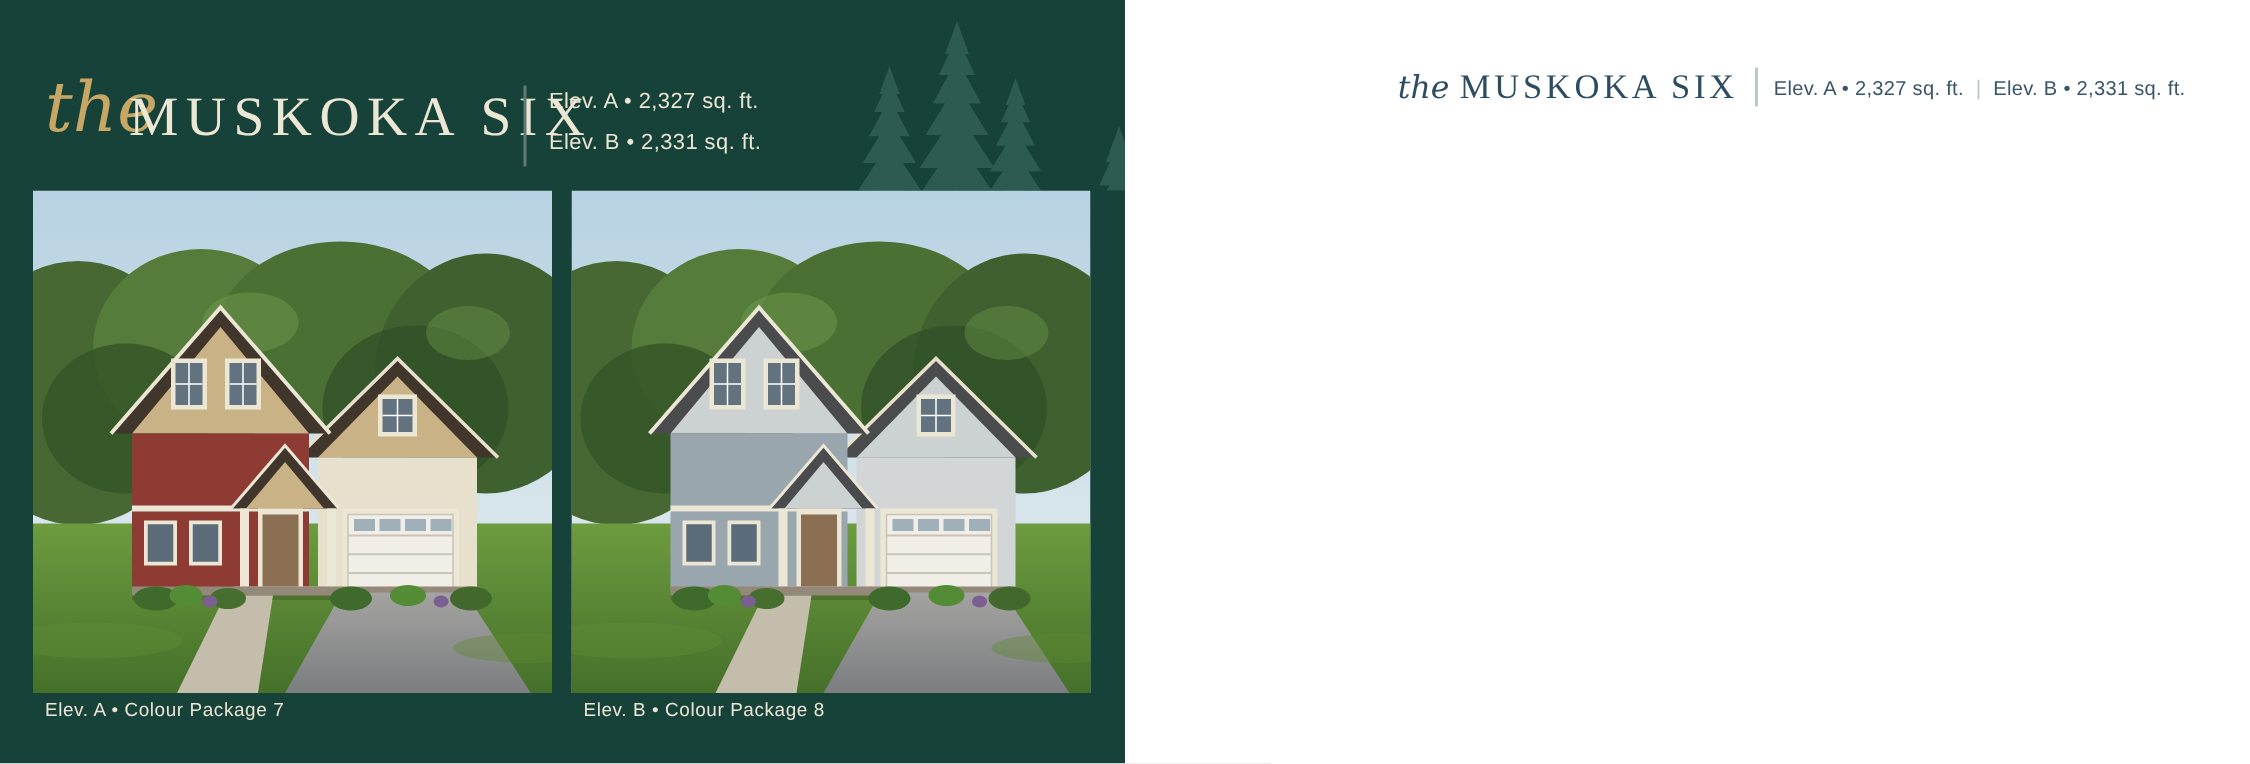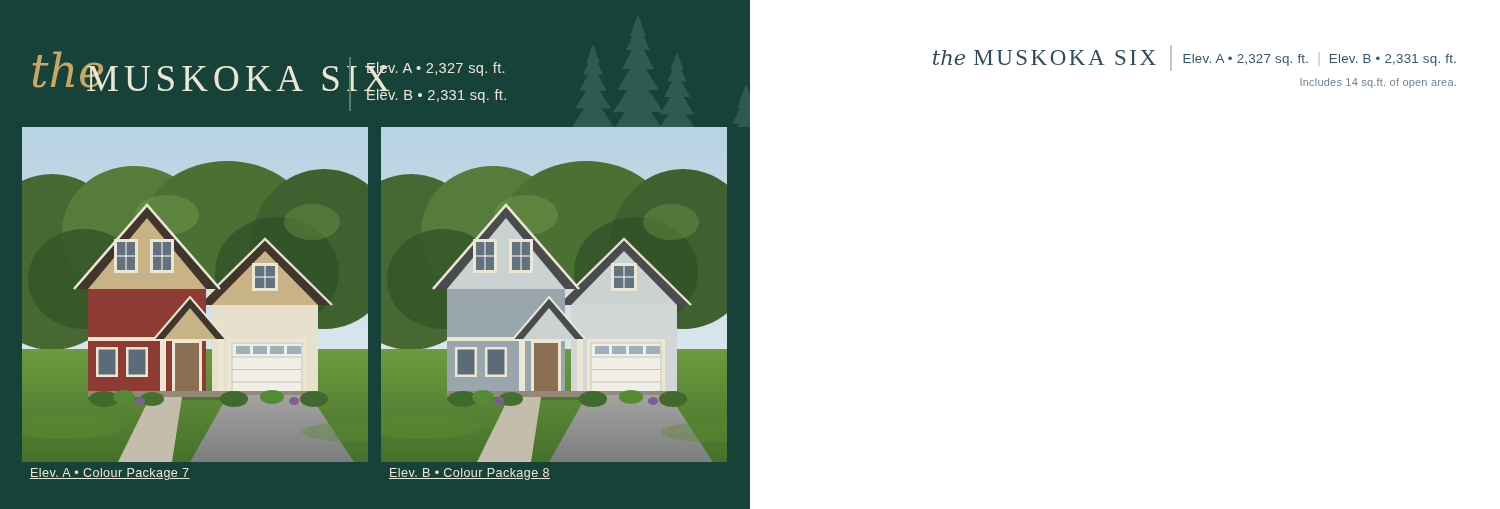--- a/index.html
+++ b/index.html
@@ -10,21 +10,21 @@
   .trees-svg{position:absolute;left:555px;top:0;width:195px;height:127px;color:var(--tree-green,#2d5a51);}
   .lp-script{position:absolute;left:30px;top:48px;font-family:"DejaVu Serif",serif;font-style:italic;
              font-size:46px;color:var(--gold,#c7a763);line-height:1;}
   .lp-title{position:absolute;left:86px;top:60px;font-family:"Liberation Serif",serif;font-weight:400;
             font-size:37px;letter-spacing:5px;color:var(--cream,#ece6d4);line-height:1;}
   .lp-divider{position:absolute;left:349px;top:57px;width:2px;height:54px;background:var(--divider-green,#5f7a6f);}
   .lp-elevs{position:absolute;left:366px;top:55px;color:var(--cream,#ece6d4);font-size:14.6px;
             letter-spacing:.3px;line-height:1.85;}
   .render{position:absolute;top:127px;width:346px;height:335px;display:block;}
   .render-a{left:22px;} .render-b{left:381px;}
-  .caption{position:absolute;top:466px;color:var(--cream,#ece6d4);font-size:12.6px;letter-spacing:.4px;text-decoration:underline;}
+  .caption{position:absolute;top:466px;color:var(--cream,#ece6d4);font-size:12.6px;letter-spacing:.4px;}
   .caption-a{left:30px;} .caption-b{left:389px;}
   .house-a{--hs-siding:var(--elev-a-siding);--hs-gable:var(--elev-a-gable);--hs-roof:var(--elev-a-roof);--hs-accent:var(--elev-a-accent);}
   .house-b{--hs-siding:var(--elev-b-siding);--hs-gable:var(--elev-b-gable);--hs-roof:var(--elev-b-roof);--hs-accent:var(--elev-b-accent);}
   
   .right-panel{position:absolute;left:750px;top:0;width:750px;height:509px;background:#fff;}
   .rp-header{position:absolute;right:43px;top:45px;text-align:right;}
   .rp-line1{display:flex;align-items:center;justify-content:flex-end;color:var(--slate,#2e4c61);}
   .rp-script{font-family:"DejaVu Serif",serif;font-style:italic;font-size:21px;margin-right:7px;}
   .rp-title{font-family:"Liberation Serif",serif;font-size:23px;letter-spacing:2.5px;}
   .rp-vdiv{width:2px;height:26px;background:var(--divider-gray,#bcc6cc);margin:0 11px;}
@@ -181,17 +181,16 @@
   <div class="right-panel">
     <div class="rp-header">
       <div class="rp-line1">
         <span class="rp-script">the</span>
         <span class="rp-title">MUSKOKA SIX</span>
         <span class="rp-vdiv"></span>
         <span class="rp-elev">Elev. A • 2,327 sq. ft.</span>
         <span class="rp-bar">|</span>
         <span class="rp-elev">Elev. B • 2,331 sq. ft.</span>
       </div>
-      <div class="rp-note">Includes 14 sq.ft. of open area.</div>
     </div>
 
   </div>
 </div>
 
 </body></html>

